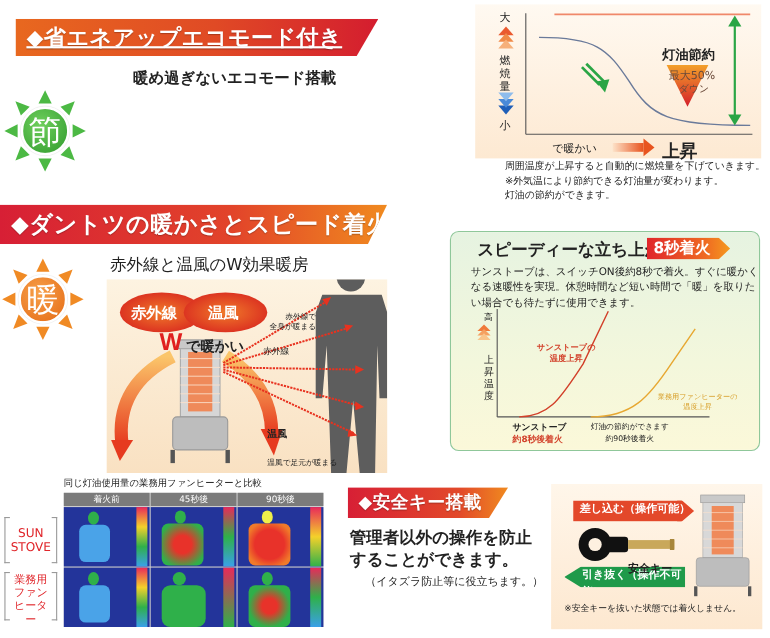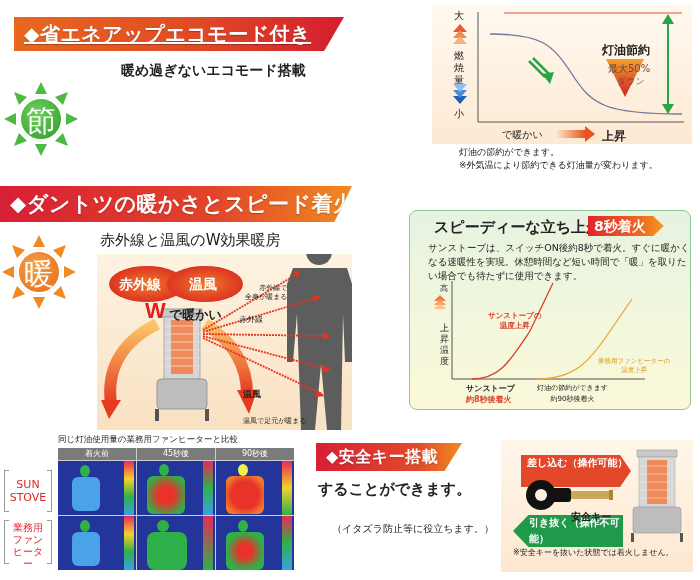--- a/index.html
+++ b/index.html
@@ -60,21 +60,21 @@
   .th-label { position: absolute; font-size: 11px; color: #e0262b; text-align: center; line-height: 13px; }
   .bracket-l, .bracket-r { position: absolute; width: 5px; border: 1px solid #999; }
   .bracket-l { border-right: none; }
   .bracket-r { border-left: none; }
 
   
   .key-text { position: absolute; left: 318px; top: 479px; font-size: 15px; font-weight: bold; line-height: 20px; color: #222; }
   .key-note { position: absolute; left: 332px; top: 522px; font-size: 10px; color: #222; }
   .key-panel { position: absolute; left: 501px; top: 440px; width: 192px; height: 132px;
                background: linear-gradient(180deg, #fff6ea 0%, #fde8d0 100%); }
-  .arrow-tag { position: absolute; height: 32px; color: #fff; font-size: 10px; font-weight: bold; line-height: 16px; padding-left: 6px; }
+  .arrow-tag { position: absolute; height: 19px; color: #fff; font-size: 10px; font-weight: bold; line-height: 16px; padding-left: 6px; }
   .arrow-in { left: 20px; top: 15px; width: 110px; background: #e3482a;
               clip-path: polygon(0 0, 86% 0, 86% -20%, 100% 50%, 86% 120%, 86% 100%, 0 100%); }
   .arrow-out { left: 12px; top: 75px; width: 110px; background: #1f9a4a; padding-left: 16px;
                clip-path: polygon(14% 0, 100% 0, 100% 100%, 14% 100%, 0 50%); }
 </style>
 </head>
 <body>
 
 <div class="banner banner-eco">◆省エネアップエコモード付き</div>
 <div class="abs subtitle" style="left:93px; top:62px;margin-left:28px;">暖め過ぎないエコモード搭載</div>
@@ -131,29 +131,30 @@
       <polygon points="28,94 21,86 35,86" fill="#4a8ad8"></polygon>
     <polygon points="28,88 21,80 35,80" fill="#8ebcec"></polygon>
 
     <rect x="125" y="126" width="28" height="8" fill="url(#xar)"></rect>
     <polygon points="153,122 163,130 153,138" fill="#e8541f"></polygon>
   </svg>
   <div class="abs" style="left:22px; top:5px; font-size:10px;">大</div>
   <div class="abs" style="left:22px; top:46px; font-size:10px; width:12px; line-height:12px;">燃焼量</div>
   <div class="abs" style="left:22px; top:103px; font-size:10px;">小</div>
   <div class="abs" style="left:70px; top:124px; font-size:10px;">で暖かい</div>
-  <div class="abs" style="left:170px; top:124px; font-size:12px; font-weight:bold;">上昇</div>
+  <div class="abs" style="left:170px; top:124px; font-size:16px; font-weight:bold;">上昇</div>
   <div class="abs" style="left:170px; top:38px; font-size:12px; font-weight:bold;">灯油節約</div>
   <div class="abs" style="left:176px; top:58px; font-size:10px; color:#6a4a3a;">最大50%</div>
   <div class="abs" style="left:185px; top:71px; font-size:9px; color:#6a4a3a;">ダウン</div>
 </div>
 
 <div class="eco-notes">
+  <div>周囲温度が上昇すると自動的に燃焼量を下げていきます。</div>
+  <div>※外気温により節約できる灯油量が変わります。</div>
   <div>灯油の節約ができます。</div>
-  <div>※外気温により節約できる灯油量が変わります。</div>
 </div>
 
 <div class="banner banner-warm">◆ダントツの暖かさとスピード着火</div>
 
 <div class="sun" style="left:0px; top:233px;">
   <svg width="78" height="78" viewBox="0 0 78 78">
     <g fill="#f08a24">
       <polygon points="39,2 33,14 45,14"></polygon>
         <polygon points="39,76 33,64 45,64"></polygon>
       <polygon points="2,39 14,33 14,45"></polygon>
@@ -318,20 +319,21 @@
   </div>
   <div class="th-cell">
     <div class="abs" style="left:22px;top:4px;width:10px;height:12px;border-radius:50%;background:#2fb04a;"></div>
     <div class="abs" style="left:10px;top:16px;width:38px;height:38px;border-radius:6px;background:radial-gradient(circle,#e8322a 25%,#2fb04a 70%);"></div>
     <div class="abs" style="left:66px;top:0;width:10px;height:54px;background:linear-gradient(180deg,#e82a5a,#2fb04a,#3aa0e8);"></div>
   </div>
 </div>
 
 <div class="banner banner-key">◆安全キー搭載</div>
 <div class="key-text">
+  <div>管理者以外の操作を防止</div>
   <div>することができます。</div>
 </div>
 <div class="key-note">（イタズラ防止等に役立ちます。）</div>
 
 <div class="key-panel">
   <div class="arrow-tag arrow-in">差し込む（操作可能）</div>
   <div class="arrow-tag arrow-out">引き抜く（操作不可能）</div>
   <svg class="abs" style="left:0; top:0;" width="192" height="132" viewBox="0 0 192 132">
 
     <circle cx="40" cy="55" r="15" fill="#111"></circle>

